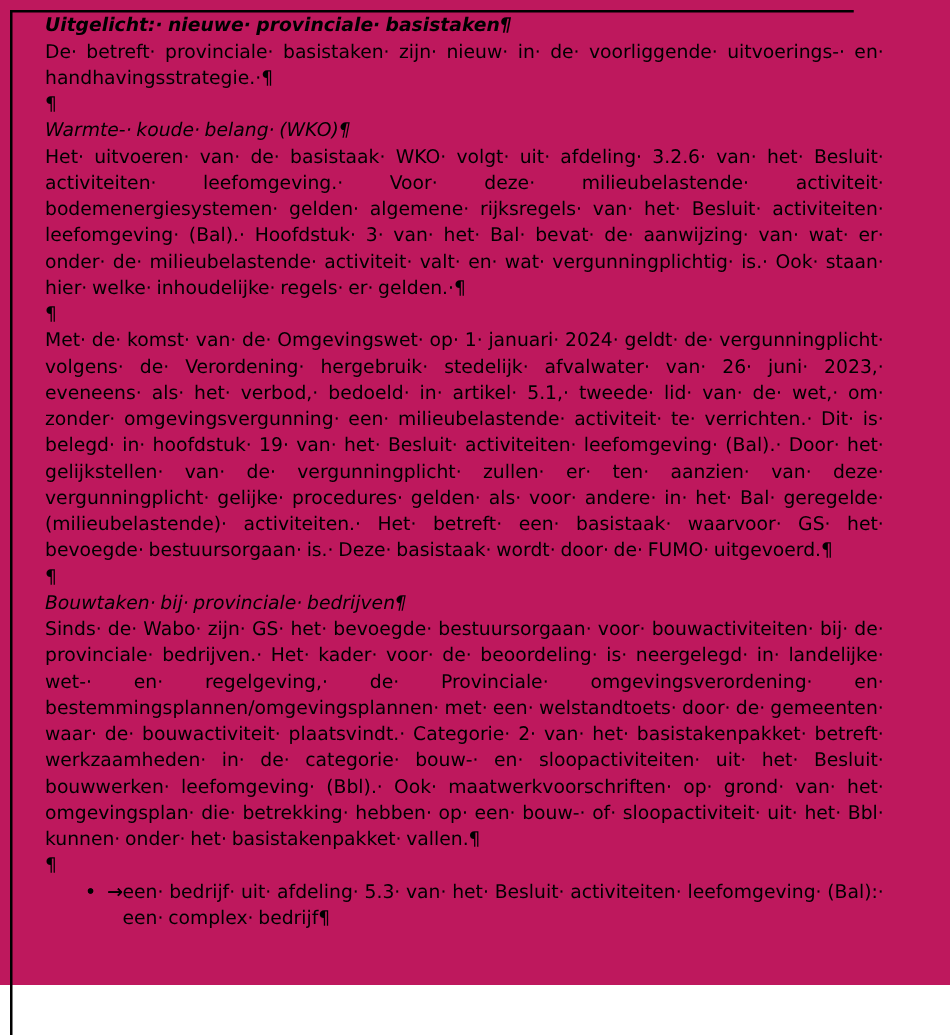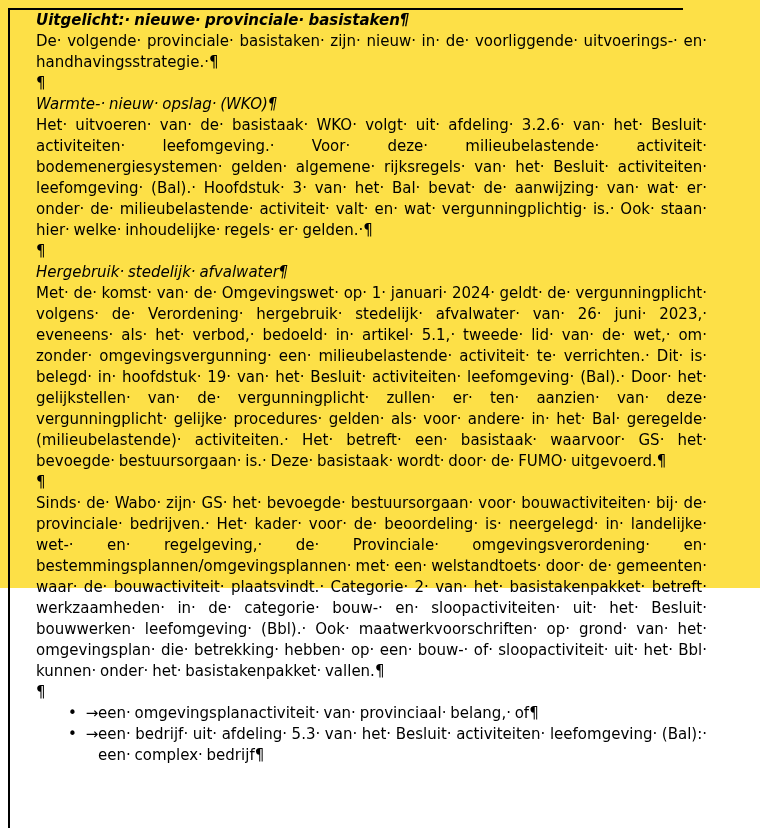--- a/index.html
+++ b/index.html
@@ -5,22 +5,22 @@
   * { margin: 0; padding: 0; box-sizing: border-box; }
   html, body {
     width: 760px; height: 828px;
     background: #ffffff;
     overflow: hidden;
     font-family: "DejaVu Sans", "Liberation Sans", sans-serif;
     color: #000000;
   }
   .page {
     position: relative;
-    width: 760px; height: 588px;
-    background: #fde047;
+    width: 760px; height: 788px;
+    background: #be185d;
   }
   .border-top {
     position: absolute; left: 8px; top: 8px;
     width: 675px; height: 2px; background: #000000;
   }
   .border-left {
     position: absolute; left: 8px; top: 8px;
     width: 2px; height: 820px; background: #000000;
   }
   .content {
@@ -46,26 +46,26 @@
   .block.bullet .marker .barrow { margin-left: 9px; }
 </style>
 </head>
 <body>
 
 <div class="page">
   <div class="border-top"></div>
   <div class="border-left"></div>
   <div class="content" id="doc-content">
       <div class="block heading">Uitgelicht:· nieuwe· provinciale· basistaken¶</div>
-      <div class="block body">De· volgende· provinciale· basistaken· zijn· nieuw· in· de· voorliggende· uitvoerings-· en· handhavingsstrategie.·¶</div>
+      <div class="block body">De· betreft· provinciale· basistaken· zijn· nieuw· in· de· voorliggende· uitvoerings-· en· handhavingsstrategie.·¶</div>
       <div class="block empty">¶</div>
-      <div class="block subheading">Warmte-· nieuw· opslag· (WKO)¶</div>
+      <div class="block subheading">Warmte-· koude· belang· (WKO)¶</div>
       <div class="block body">Het· uitvoeren· van· de· basistaak· WKO· volgt· uit· afdeling· 3.2.6· van· het· Besluit· activiteiten· leefomgeving.· Voor· deze· milieubelastende· activiteit· bodemenergiesystemen· gelden· algemene· rijksregels· van· het· Besluit· activiteiten· leefomgeving· (Bal).· Hoofdstuk· 3· van· het· Bal· bevat· de· aanwijzing· van· wat· er· onder· de· milieubelastende· activiteit· valt· en· wat· vergunningplichtig· is.· Ook· staan· hier· welke· inhoudelijke· regels· er· gelden.·¶</div>
       <div class="block empty">¶</div>
-      <div class="block subheading">Hergebruik· stedelijk· afvalwater¶</div>
       <div class="block body">Met· de· komst· van· de· Omgevingswet· op· 1· januari· 2024· geldt· de· vergunningplicht· volgens· de· Verordening· hergebruik· stedelijk· afvalwater· van· 26· juni· 2023,· eveneens· als· het· verbod,· bedoeld· in· artikel· 5.1,· tweede· lid· van· de· wet,· om· zonder· omgevingsvergunning· een· milieubelastende· activiteit· te· verrichten.· Dit· is· belegd· in· hoofdstuk· 19· van· het· Besluit· activiteiten· leefomgeving· (Bal).· Door· het· gelijkstellen· van· de· vergunningplicht· zullen· er· ten· aanzien· van· deze· vergunningplicht· gelijke· procedures· gelden· als· voor· andere· in· het· Bal· geregelde· (milieubelastende)· activiteiten.· Het· betreft· een· basistaak· waarvoor· GS· het· bevoegde· bestuursorgaan· is.· Deze· basistaak· wordt· door· de· FUMO· uitgevoerd.¶</div>
       <div class="block empty">¶</div>
+      <div class="block subheading">Bouwtaken· bij· provinciale· bedrijven¶</div>
       <div class="block body">Sinds· de· Wabo· zijn· GS· het· bevoegde· bestuursorgaan· voor· bouwactiviteiten· bij· de· provinciale· bedrijven.· Het· kader· voor· de· beoordeling· is· neergelegd· in· landelijke· wet-· en· regelgeving,· de· Provinciale· omgevingsverordening· en· bestemmingsplannen/omgevingsplannen· met· een· welstandtoets· door· de· gemeenten· waar· de· bouwactiviteit· plaatsvindt.· Categorie· 2· van· het· basistakenpakket· betreft· werkzaamheden· in· de· categorie· bouw-· en· sloopactiviteiten· uit· het· Besluit· bouwwerken· leefomgeving· (Bbl).· Ook· maatwerkvoorschriften· op· grond· van· het· omgevingsplan· die· betrekking· hebben· op· een· bouw-· of· sloopactiviteit· uit· het· Bbl· kunnen· onder· het· basistakenpakket· vallen.¶</div>
       <div class="block empty">¶</div>
-      <div class="block bullet"><span class="marker"><span>•</span><span class="barrow">→</span></span><span>een· omgevingsplanactiviteit· van· provinciaal· belang,· of¶</span></div>
+      <div class="block bullet"><span class="marker"><span>•</span><span class="barrow">→</span></span></div>
       <div class="block bullet"><span class="marker"><span>•</span><span class="barrow">→</span></span><span>een· bedrijf· uit· afdeling· 5.3· van· het· Besluit· activiteiten· leefomgeving· (Bal):· een· complex· bedrijf¶</span></div>
     </div>
 </div>
 
 </body></html>

